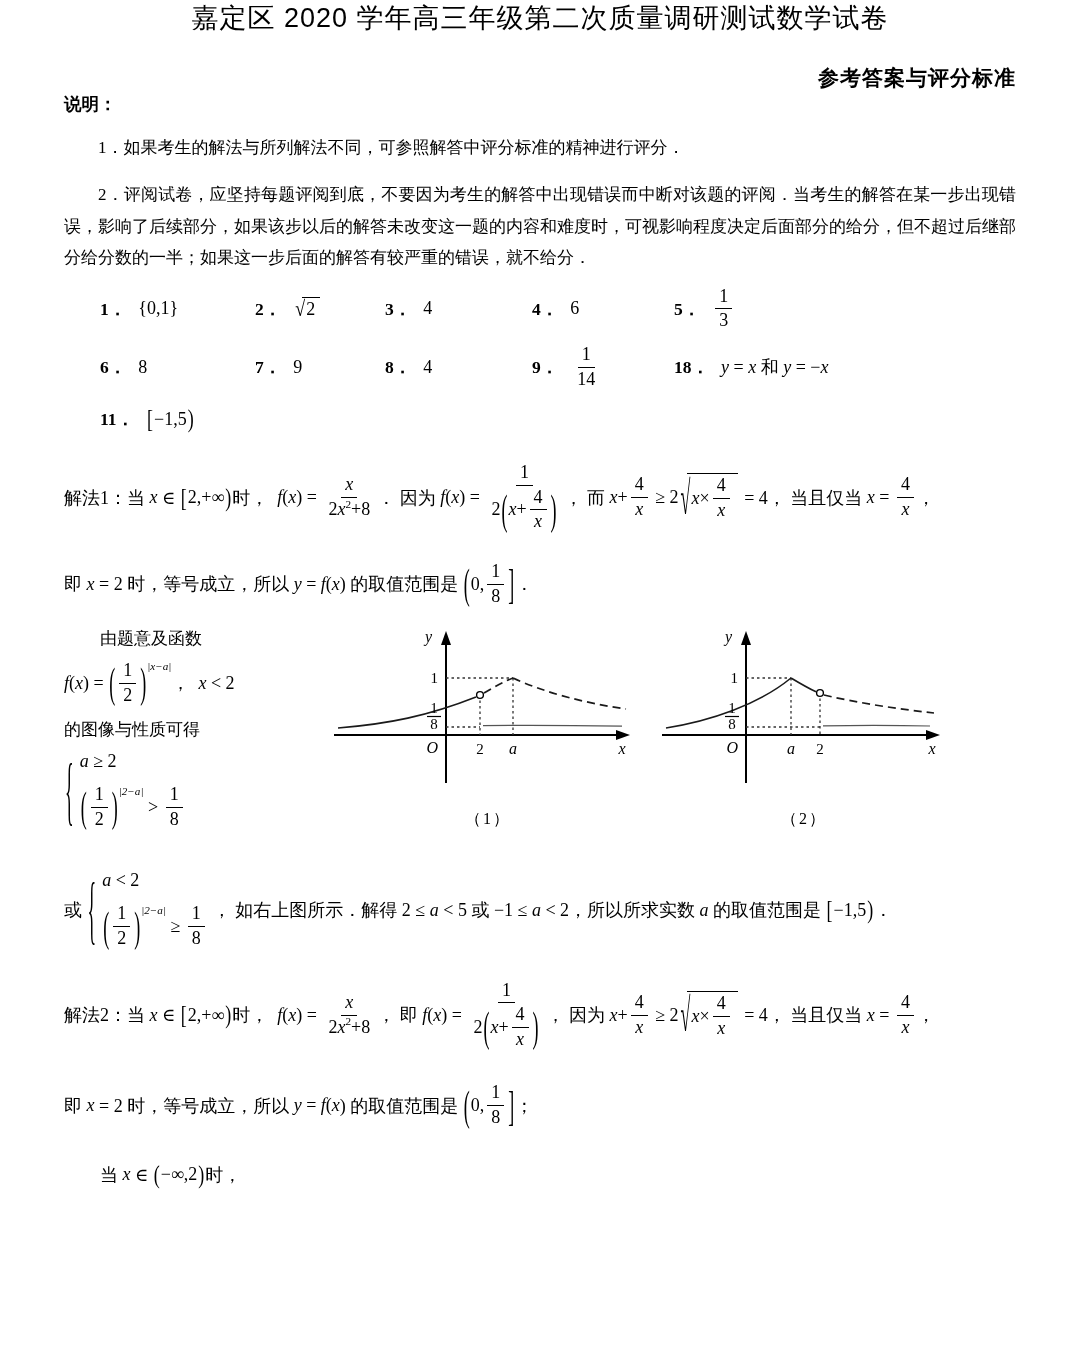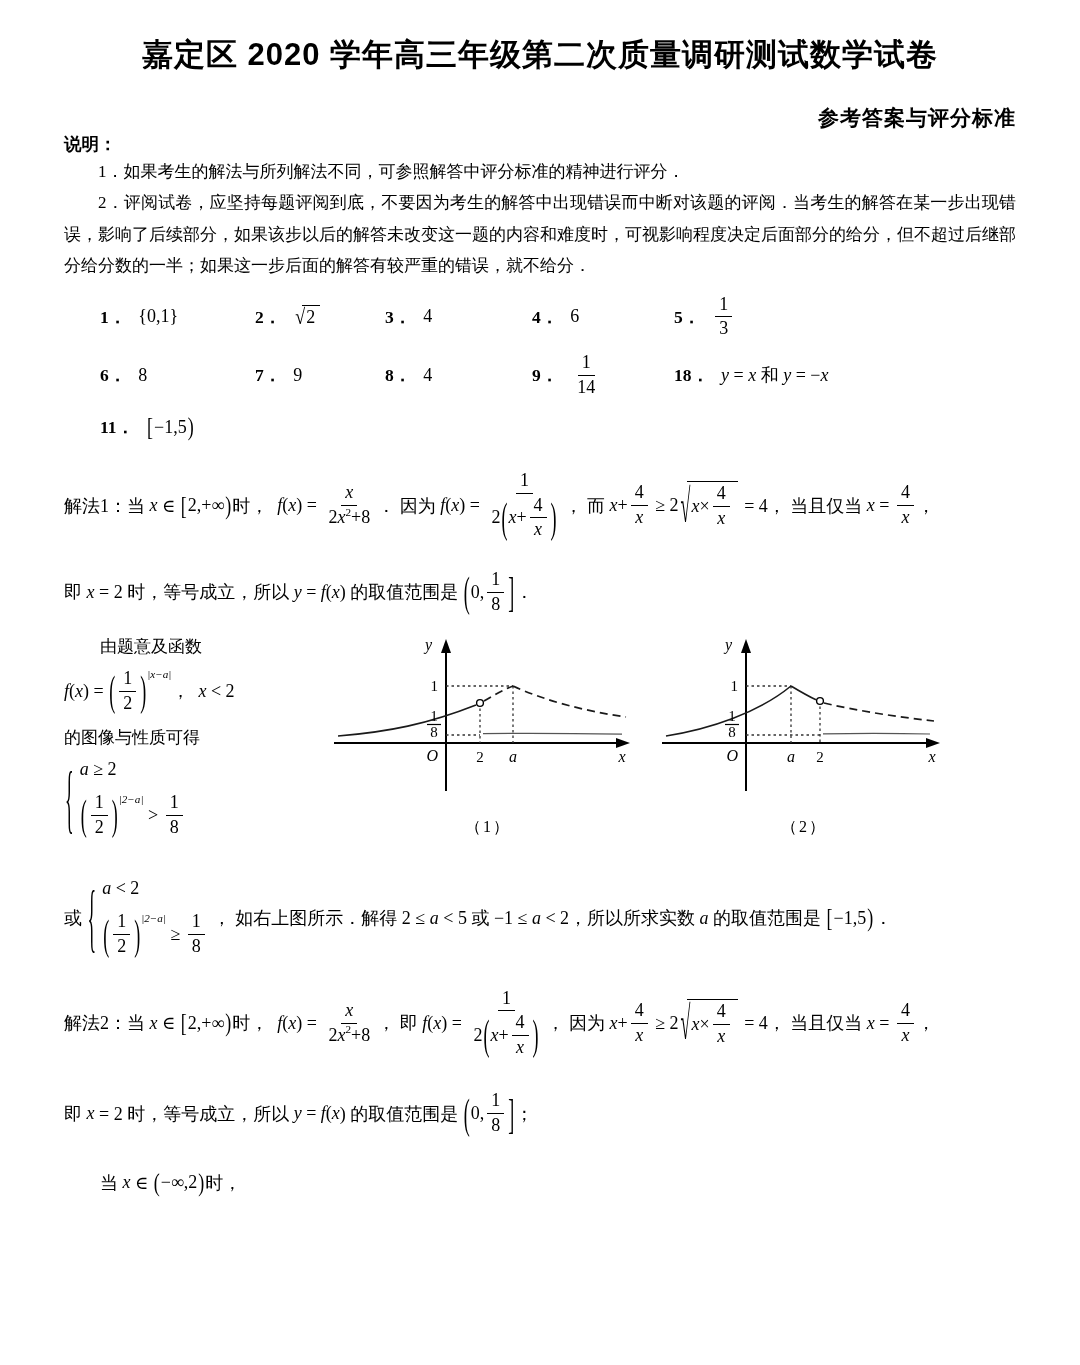--- a/index.html
+++ b/index.html
@@ -4,32 +4,32 @@
 <style>
   html,body{margin:0;padding:0;}
   body{
     width:1080px;height:1365px;background:#ffffff;color:#000;
     font-family:"Liberation Serif","DejaVu Serif",serif;
     overflow:hidden;
   }
   .page{padding:0 64px;}
   .title{
     text-align:center;font-family:"Liberation Sans","DejaVu Sans",sans-serif;
-    font-weight:700;font-size:31px;padding-top:34px;letter-spacing:1px;
+    font-weight:400;font-size:27px;padding-top:0;letter-spacing:1px;
   }
   .subtitle{
     text-align:right;font-family:"Liberation Sans","DejaVu Sans",sans-serif;
     font-weight:700;font-size:21px;margin-top:28px;letter-spacing:1px;
   }
   .notes-label{
     font-family:"Liberation Sans","DejaVu Sans",sans-serif;
     font-weight:700;font-size:17.5px;
   }
   .note{
-    font-size:17px;line-height:1.85;margin:0 0 0 0;
+    font-size:17px;line-height:1.85;margin:16px 0 0 0;
     text-indent:2em;text-align:justify;
   }
   .section-heading{
     font-family:"Liberation Sans","DejaVu Sans",sans-serif;
     font-weight:700;font-size:17.5px;line-height:1.9;margin-top:24px;text-align:justify;
   }
   
   .ans-row{
     display:grid;grid-template-columns:155px 130px 147px 142px auto;
     padding-left:36px;align-items:center;margin-top:12px;min-height:46px;

